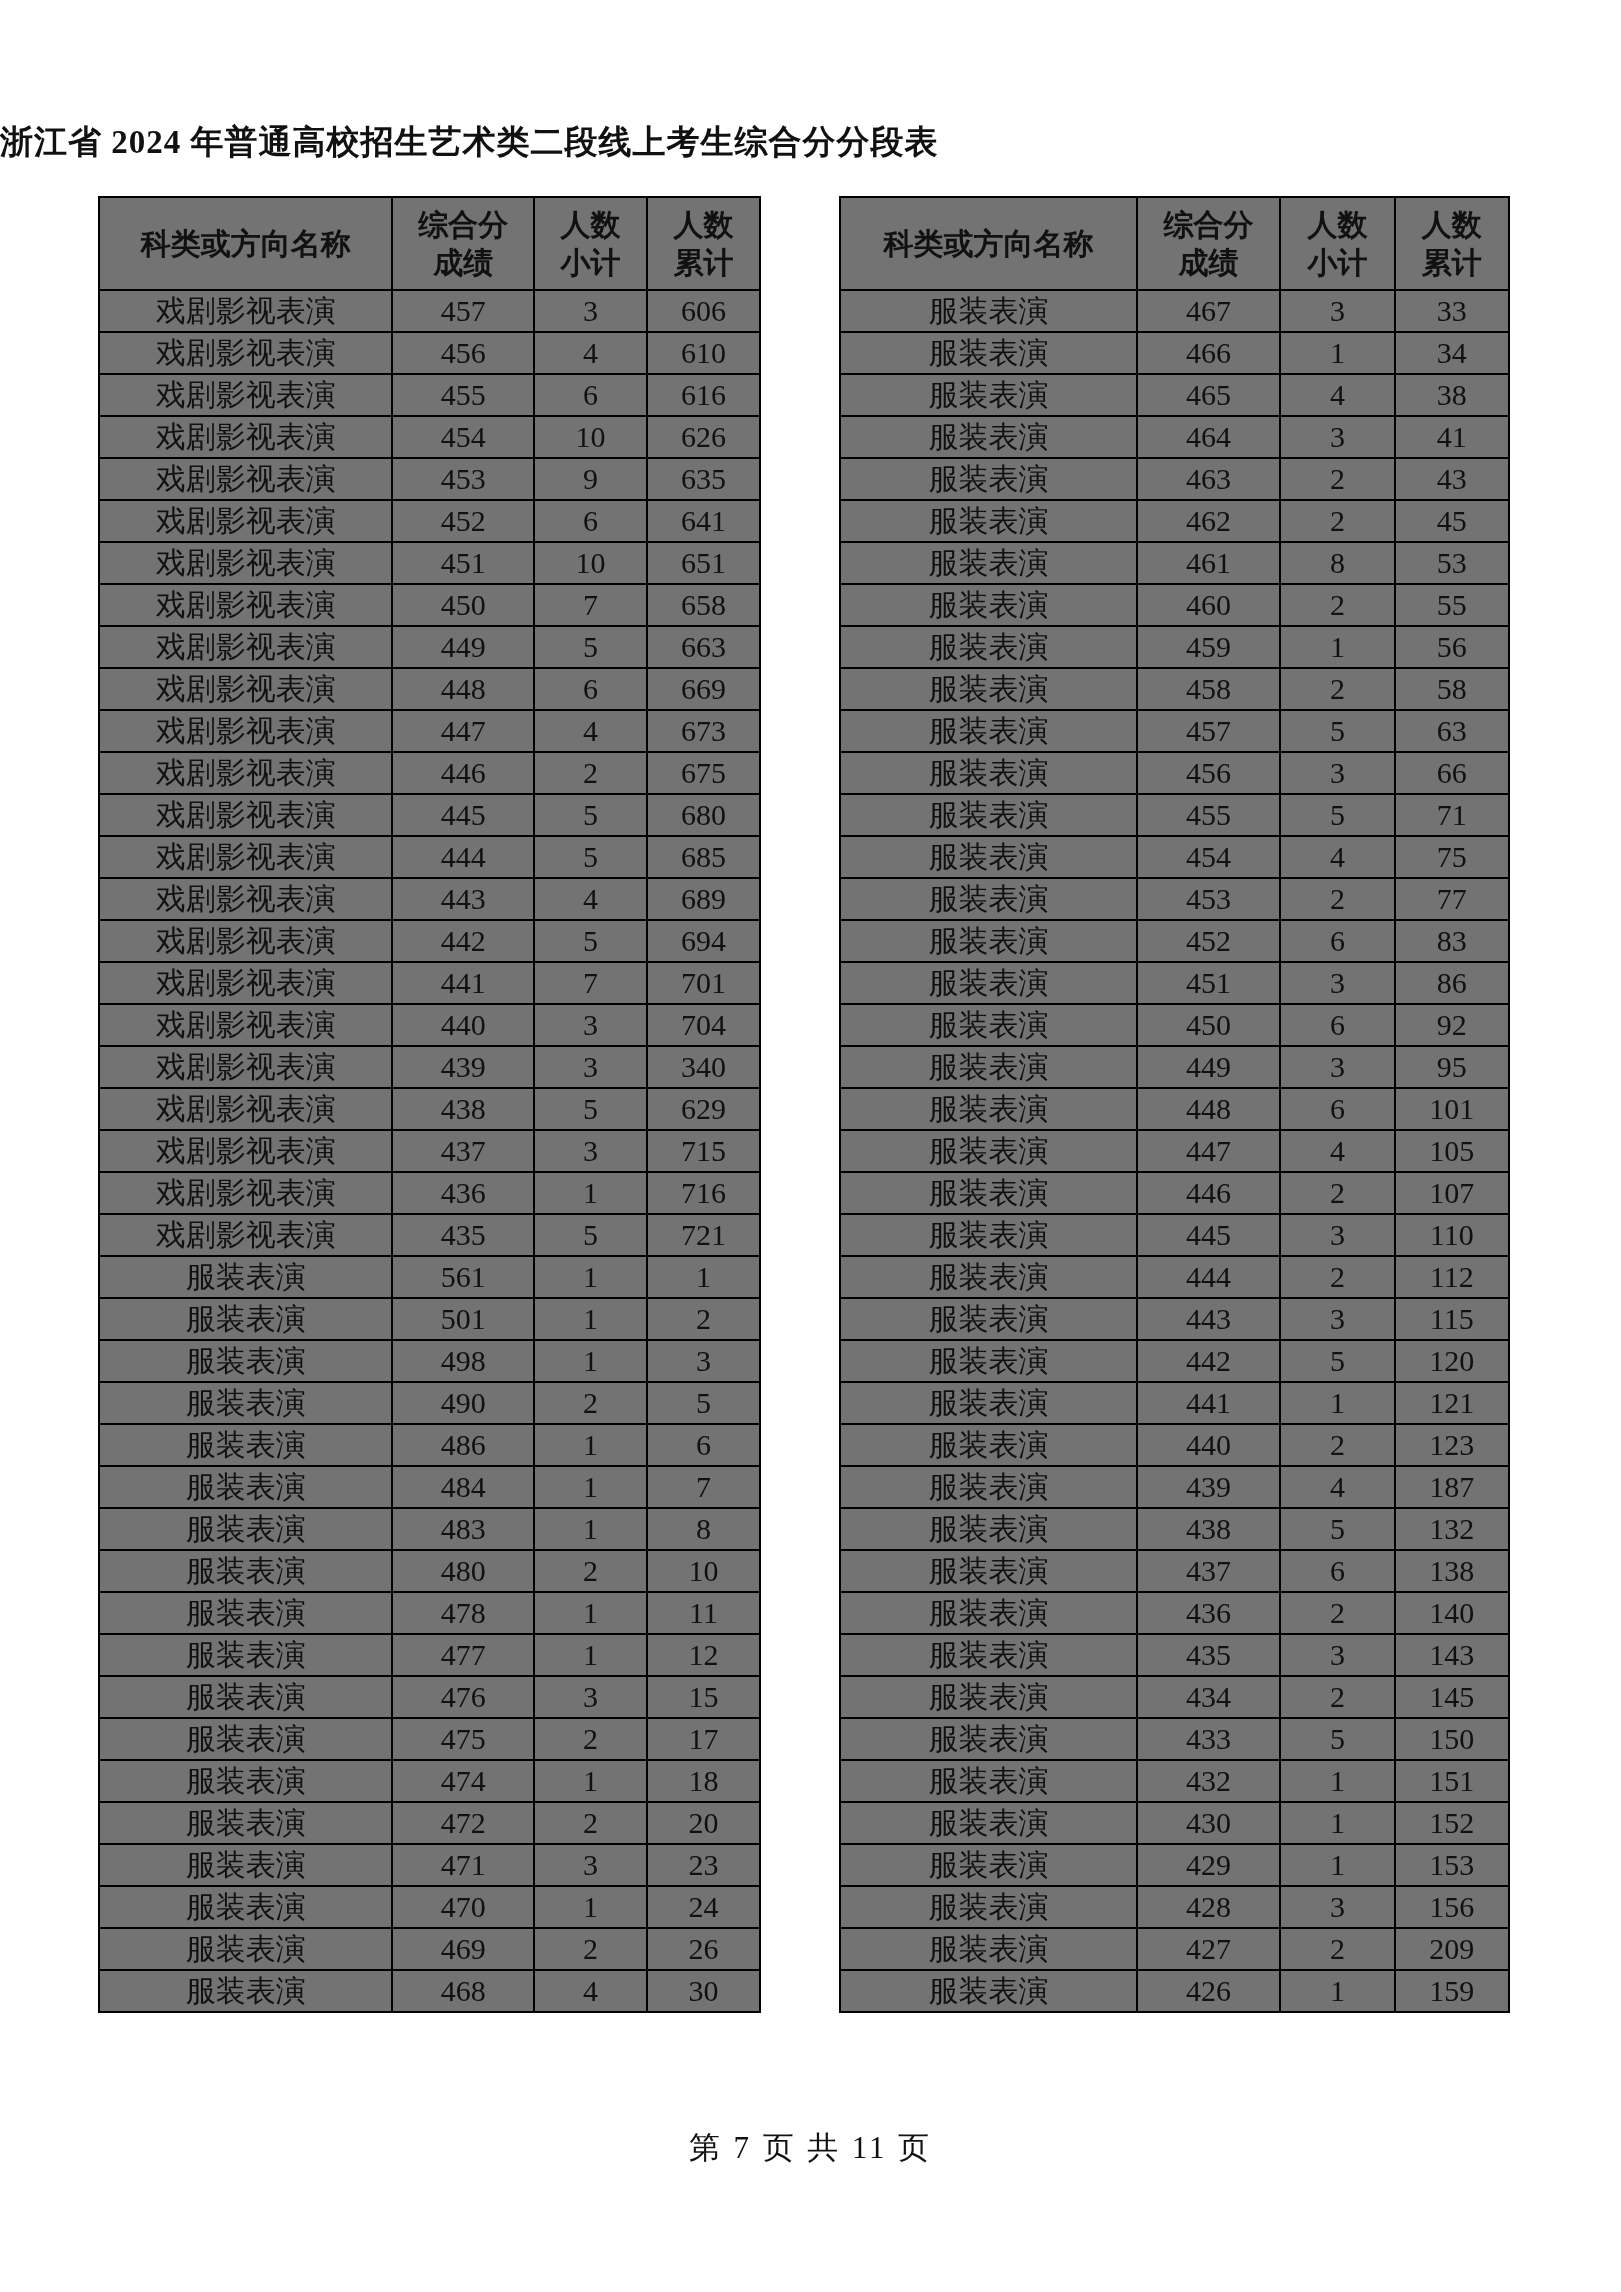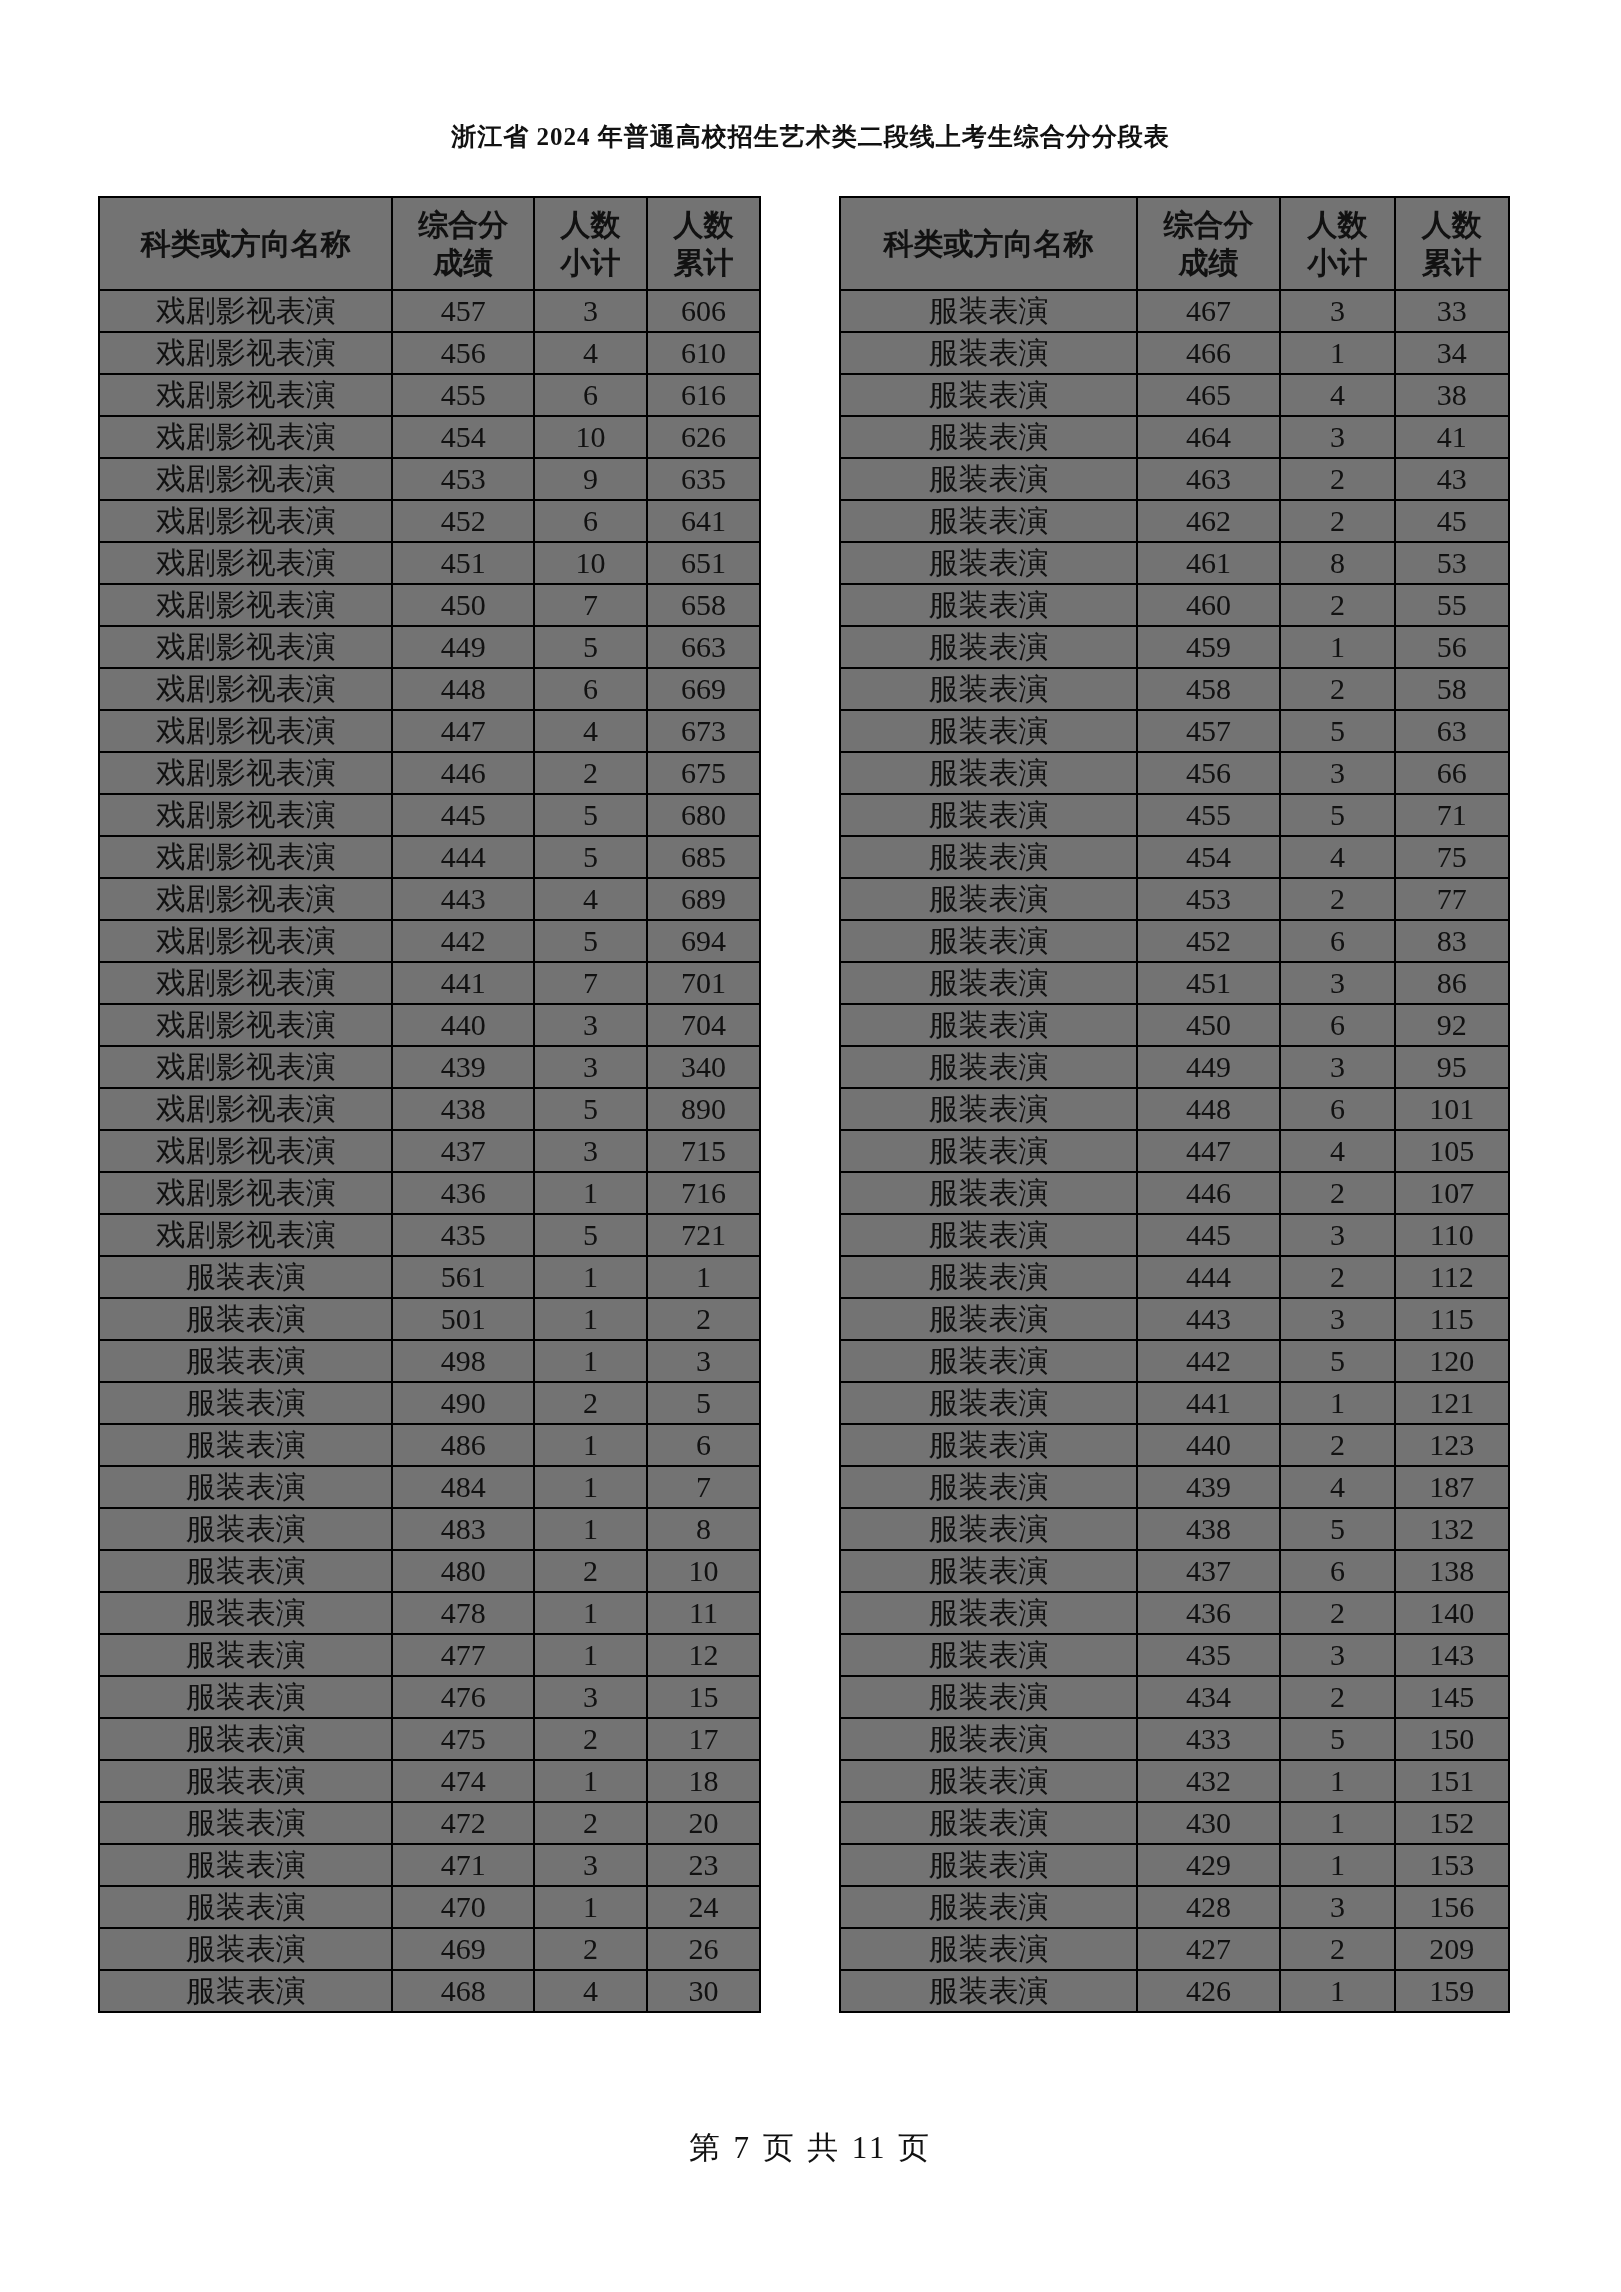--- a/index.html
+++ b/index.html
@@ -11,22 +11,21 @@
   }
   .page {
     position: relative;
     width: 1621px; height: 2293px;
     background: #ffffff;
     overflow: hidden;
   }
   .title {
     position: absolute;
     top: 120px; left: 0; width: 100%;
-    text-align: center;
-    font-size: 25px;
+    font-size: 33px;
     font-weight: 700;
     letter-spacing: 1px;
     white-space: nowrap;
   }
   table.score-table {
     position: absolute;
     top: 196px;
     border-collapse: collapse;
     table-layout: fixed;
     background: #737373;
@@ -202,21 +201,21 @@
         <tr>
           <td>戏剧影视表演</td>
           <td>439</td>
           <td>3</td>
           <td>340</td>
         </tr>
         <tr>
           <td>戏剧影视表演</td>
           <td>438</td>
           <td>5</td>
-          <td>890</td>
+          <td>629</td>
         </tr>
         <tr>
           <td>戏剧影视表演</td>
           <td>437</td>
           <td>3</td>
           <td>715</td>
         </tr>
         <tr>
           <td>戏剧影视表演</td>
           <td>436</td>

